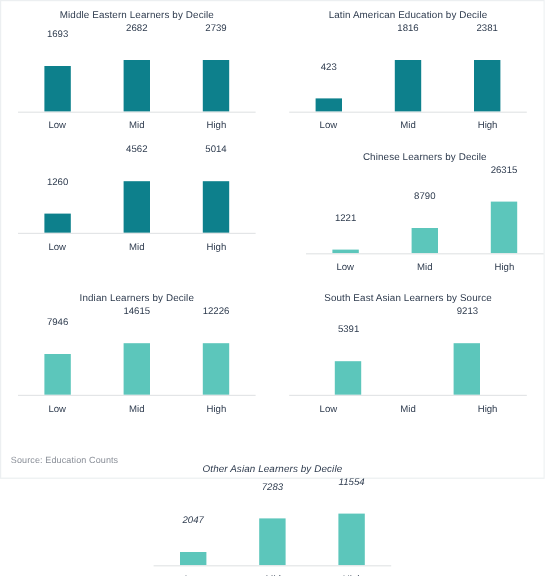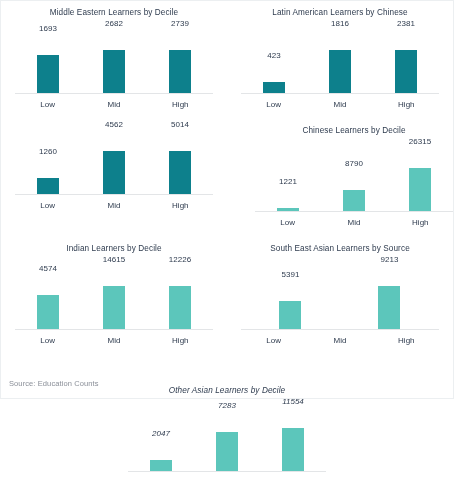--- a/index.html
+++ b/index.html
@@ -141,21 +141,21 @@
         <div class="baseline"></div>
       </div>
       <div class="cats">
         <div class="cat">Low</div>
         <div class="cat">Mid</div>
         <div class="cat">High</div>
       </div>
     </div>
 
     <div class="panel" style="left:226px; top:0px;">
-      <div class="panel-title">Latin American Learners by Chinese</div>
+      <div class="panel-title">Latin American Education by Decile</div>
       <div class="plot">
         <div class="bars">
           <div class="bar-slot">
               <span class="bar-value">423</span>
               <div class="bar-rect" style="height: 11px; background: rgb(13, 128, 140);"></div>
             </div>
           <div class="bar-slot">
               <span class="bar-value">1816</span>
               <div class="bar-rect" style="height: 47.3px; background: rgb(13, 128, 140);"></div>
             </div>
@@ -222,21 +222,21 @@
         <div class="cat">Mid</div>
         <div class="cat">High</div>
       </div>
     </div>
 
     <div class="panel light" style="left:0px; top:236px;">
       <div class="panel-title">Indian Learners by Decile</div>
       <div class="plot">
         <div class="bars">
           <div class="bar-slot">
-              <span class="bar-value">4574</span>
+              <span class="bar-value">7946</span>
               <div class="bar-rect" style="height: 33.7px; background: rgb(92, 198, 187);"></div>
             </div>
           <div class="bar-slot">
               <span class="bar-value">14615</span>
               <div class="bar-rect" style="height: 62px; background: rgb(92, 198, 187);"></div>
             </div>
           <div class="bar-slot">
               <span class="bar-value">12226</span>
               <div class="bar-rect" style="height: 51.9px; background: rgb(92, 198, 187);"></div>
             </div>

